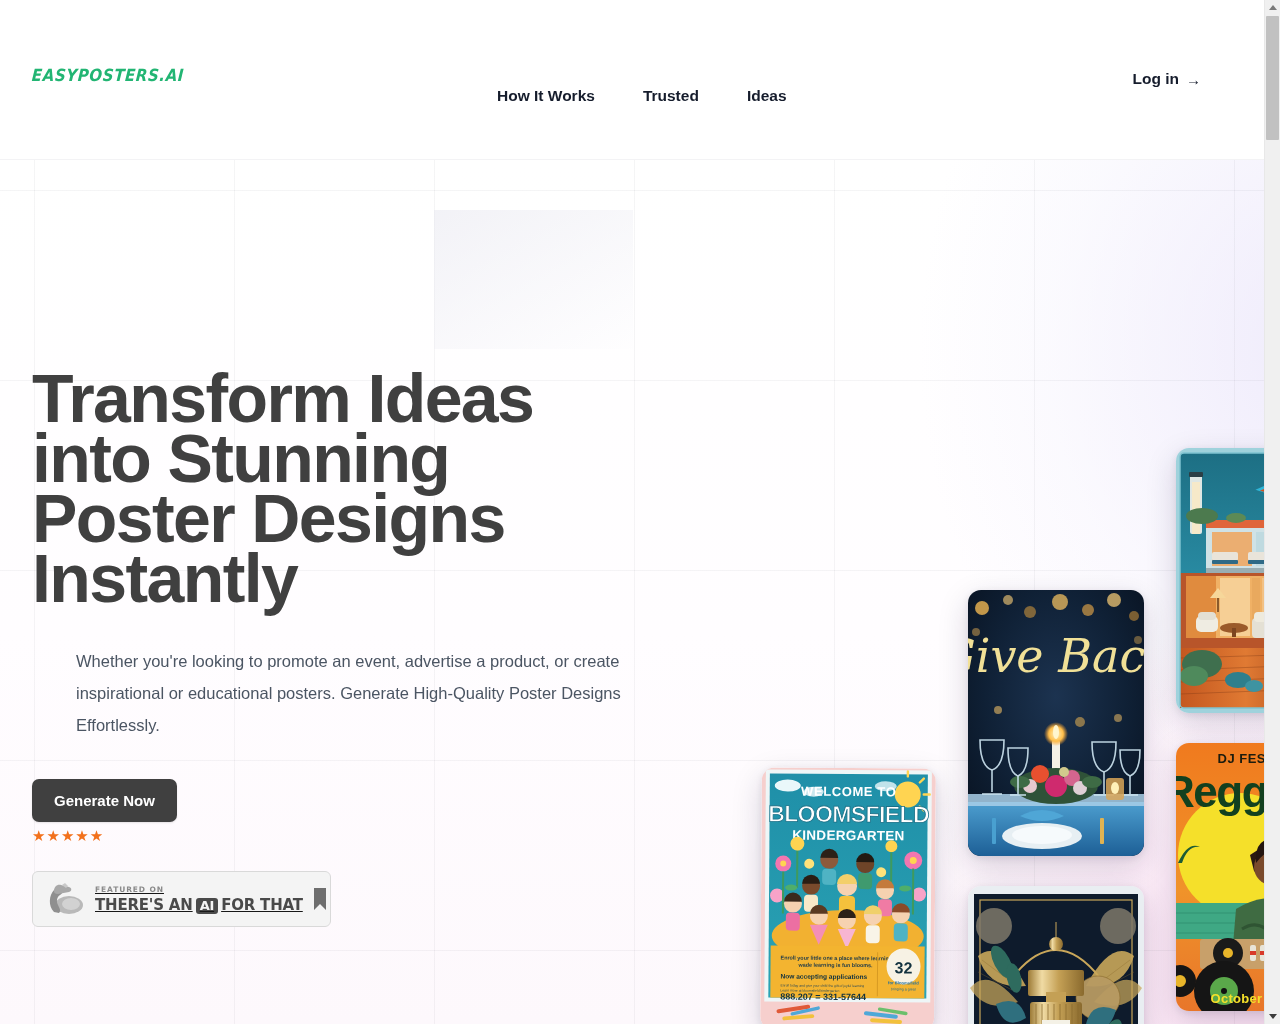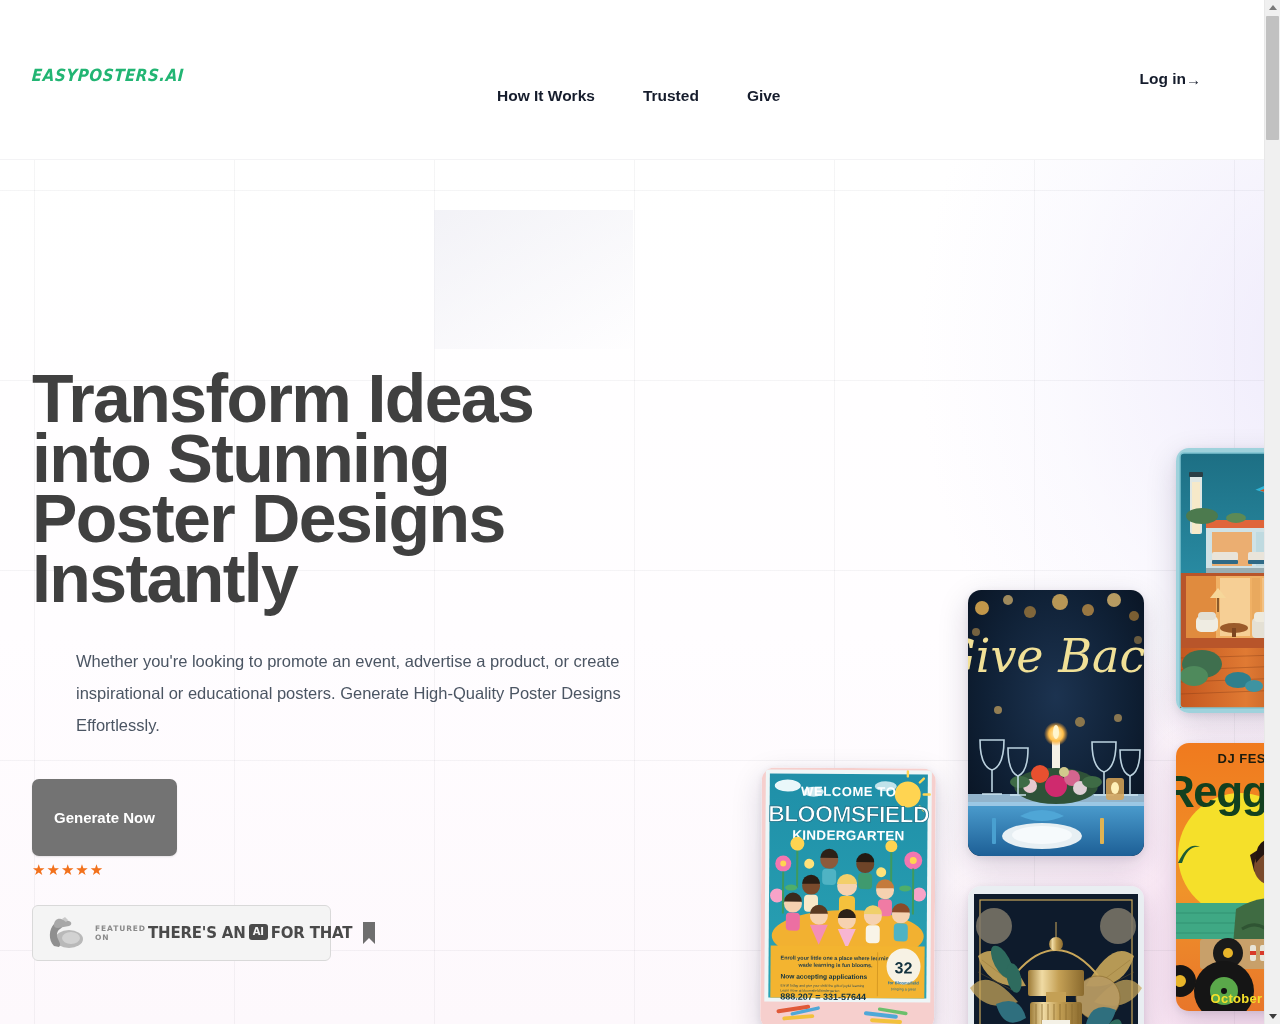--- a/index.html
+++ b/index.html
@@ -71,21 +71,21 @@
   nav a {
     font-size:15.5px; font-weight:600;
     color:#151c2c; text-decoration:none;
     white-space:nowrap;
     margin-top:17px;
   }
   .login {
     position:absolute; right:63px; top:70px;
     font-size:15.5px; font-weight:600;
     color:#151c2c; text-decoration:none;
-    display:flex; align-items:center; 
+    display:flex; align-items:center; gap:7px;
     white-space:nowrap;
   }
   .login .arw { font-size:15px; font-weight:400; }
 
   
   #hero {
     position:absolute; left:0; top:160px;
     width:1264px; height:864px;
     overflow:hidden;
   }
@@ -130,25 +130,25 @@
     font-size:16.5px;
     line-height:32px;
     color:#4b5563;
     width:630px;
     font-weight:400;
     margin-left:44px;
   }
   .cta {
     margin-top:38px;
     display:inline-block;
-    background:#737373;
+    background:#404040;
     color:#fff;
     font-size:15px;
     font-weight:700;
-    padding:30px 22px;
+    padding:13px 22px;
     border:none;
     border-radius:7px;
     cursor:pointer;
     font-family:"Liberation Sans", sans-serif;
     box-shadow:0 1px 2px rgba(0,0,0,0.10);
   }
   .trust {
     margin-top:35px;
     font-size:15px;
     color:#4b5563;
@@ -165,37 +165,37 @@
     background:#f4f4f4;
     border:1px solid #d9d9d9;
     border-radius:6px;
     display:flex; align-items:center;
     padding:0 12px;
     gap:10px;
     filter:grayscale(1);
     cursor:pointer;
   }
   .badge-arm { width:40px; height:34px; flex:0 0 auto; }
-  .badge-txt { display:flex; flex-direction:row; justify-content:center; gap:2px; }
+  .badge-txt { display:flex; flex-direction:column; justify-content:center; gap:2px;text-decoration:underline; }
   .badge-small {
     font-size:7.5px; font-weight:700; letter-spacing:0.9px;
     color:#8a8a8a;
     font-family:"DejaVu Sans", sans-serif;
   }
   .badge-big {
     font-size:15px; font-weight:700; letter-spacing:-0.2px;
     color:#4a4a4a;
     font-family:"DejaVu Sans", sans-serif;
-    display:flex; align-items:flex-start; gap:3px;
+    display:flex; align-items:flex-end; gap:3px;
     white-space:nowrap;
   }
   .badge-ai {
     background:#4a4a4a; color:#f4f4f4;
     padding:1px 4px; border-radius:3px;
-    font-size:10px; line-height:14px;
+    font-size:13px; line-height:14px;
   }
   .badge-bm { margin-left:auto; width:14px; height:24px; flex:0 0 auto; }
 
   
   .poster {
     position:absolute;
     border-radius:13px;
     overflow:hidden;
     box-shadow:0 10px 30px rgba(30,20,60,0.17), 0 2px 7px rgba(30,20,60,0.09);
     z-index:10;
@@ -213,21 +213,21 @@
 <div id="viewport">
 
   <div id="page">
 
     <header>
       <div class="logo">EASYPOSTERS.AI</div>
 
       <nav>
         <a href="#">How It Works</a>
         <a href="#">Trusted</a>
-        <a href="#">Give</a>
+        <a href="#">Ideas</a>
       </nav>
 
       <a href="#" class="login">
         <span>Log in</span>
         <span class="arw">→</span>
       </a>
     </header>
 
     <section id="hero">
       <div class="bg-tint"></div>

